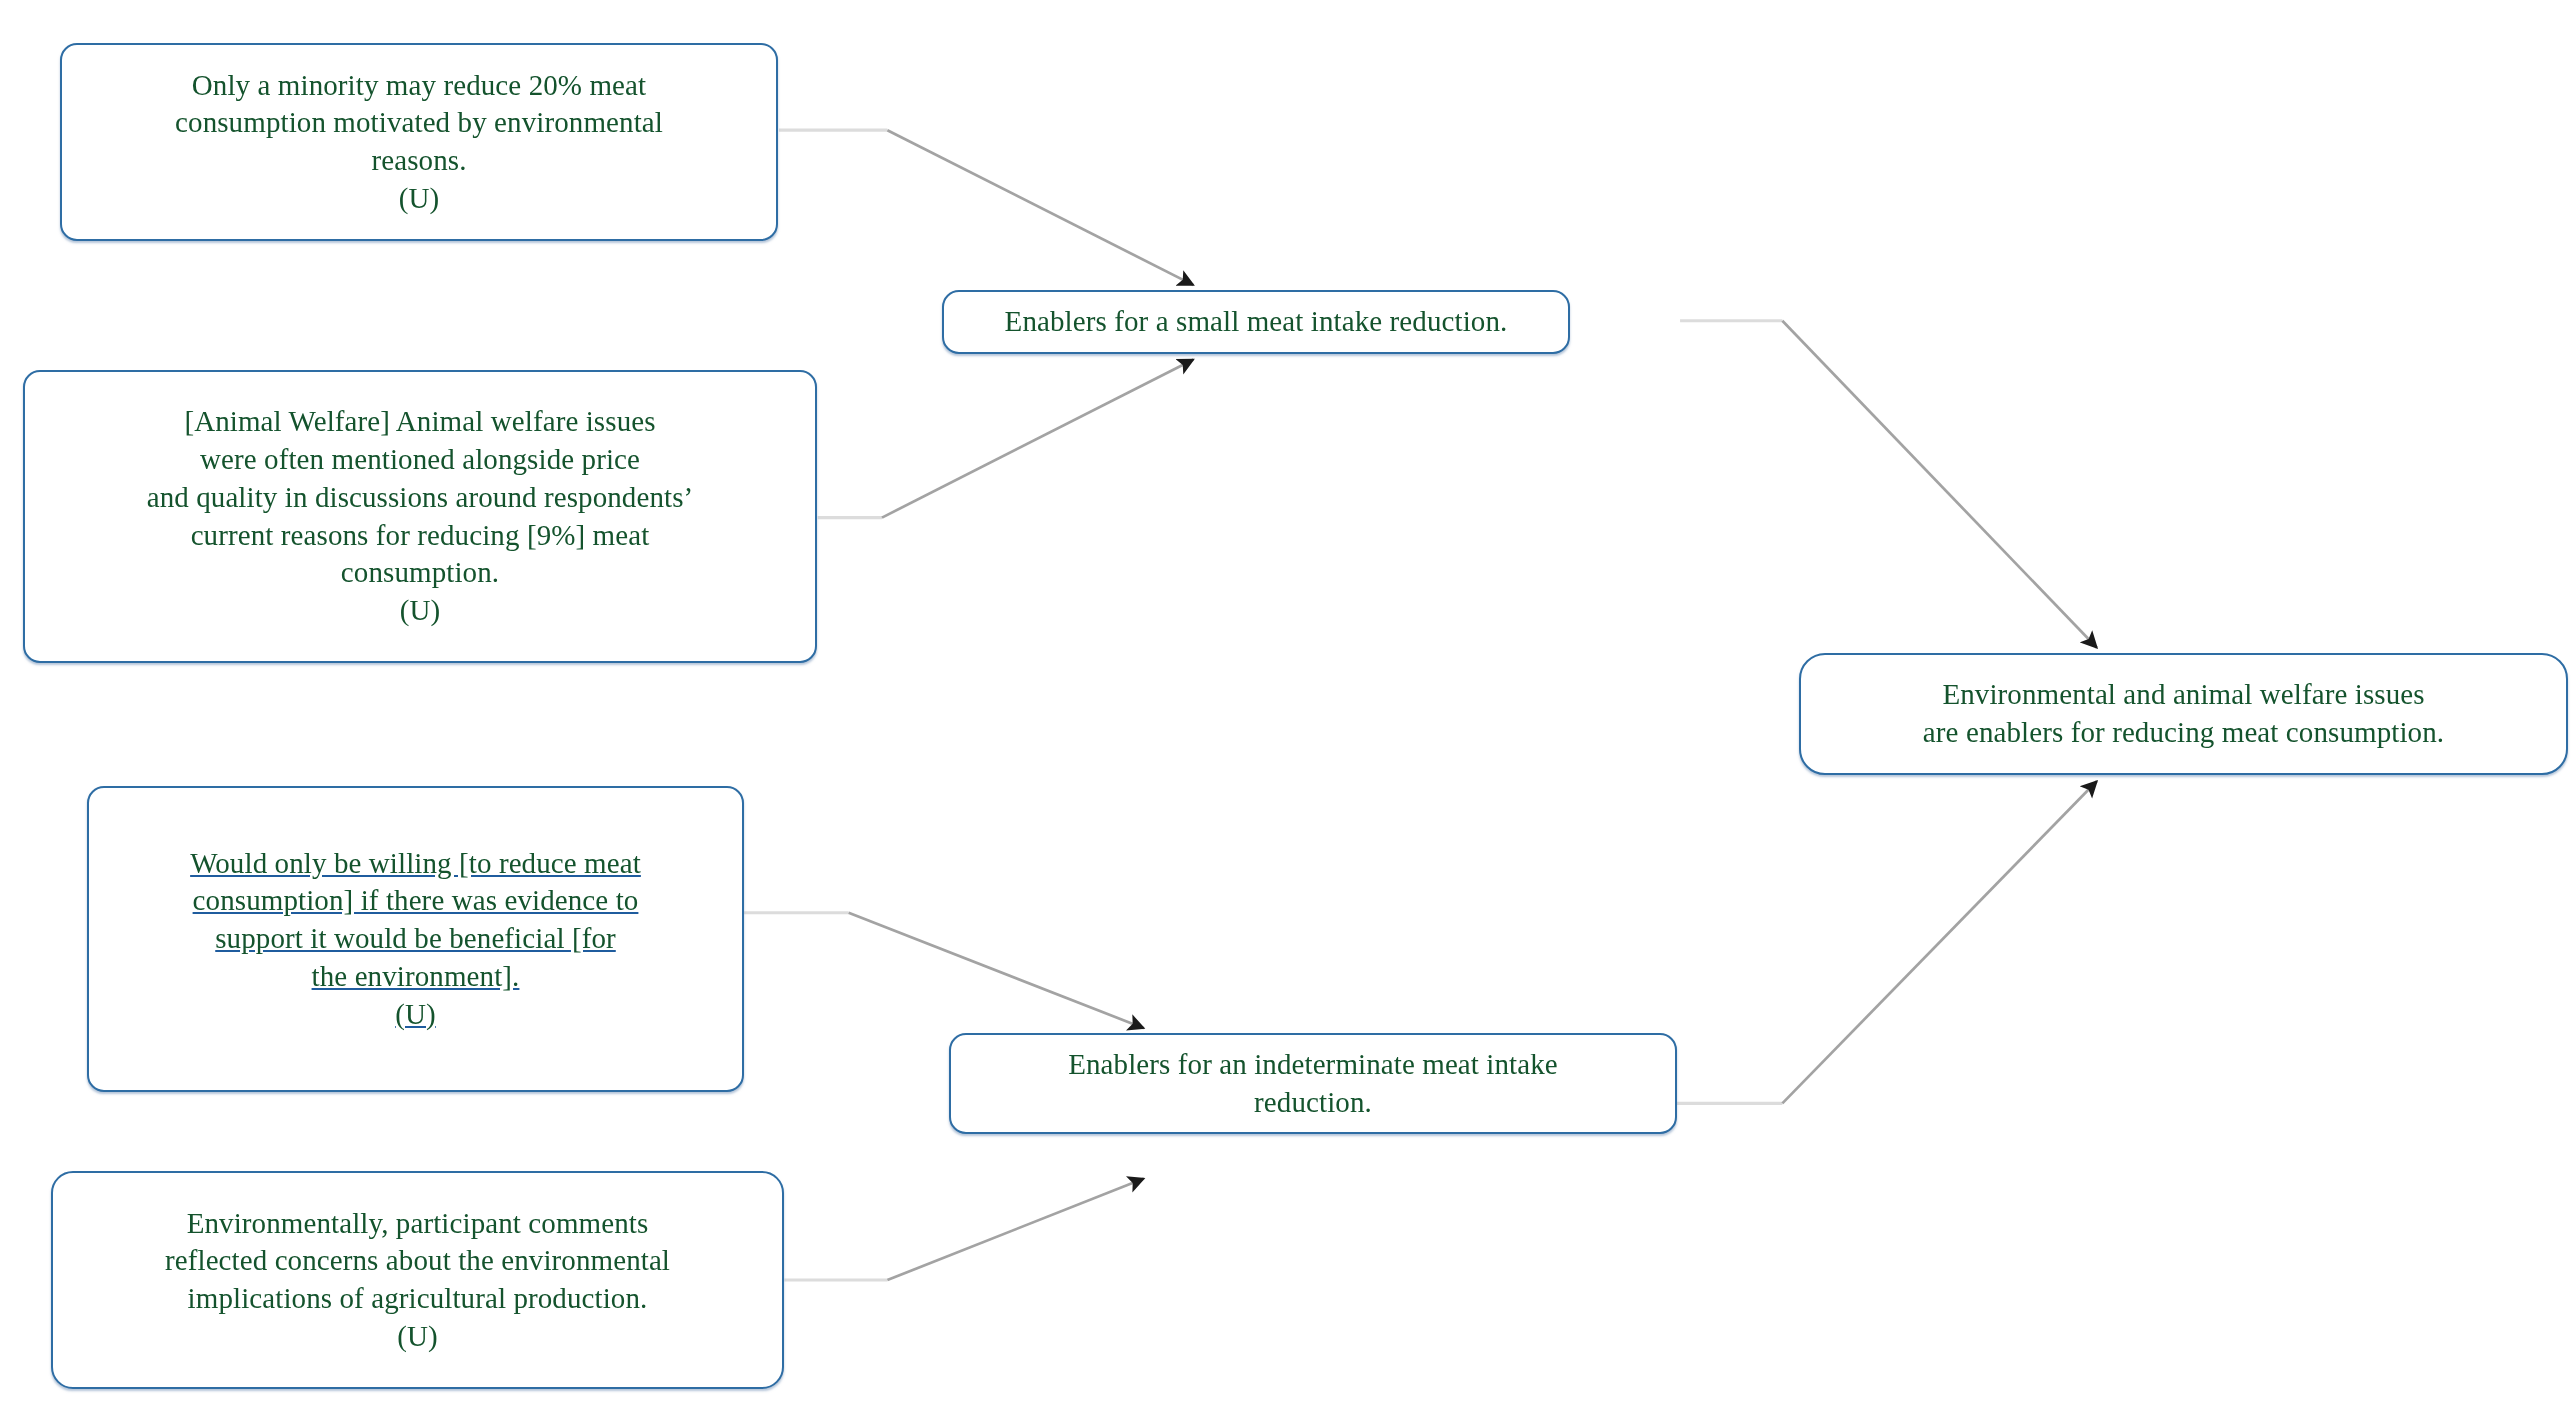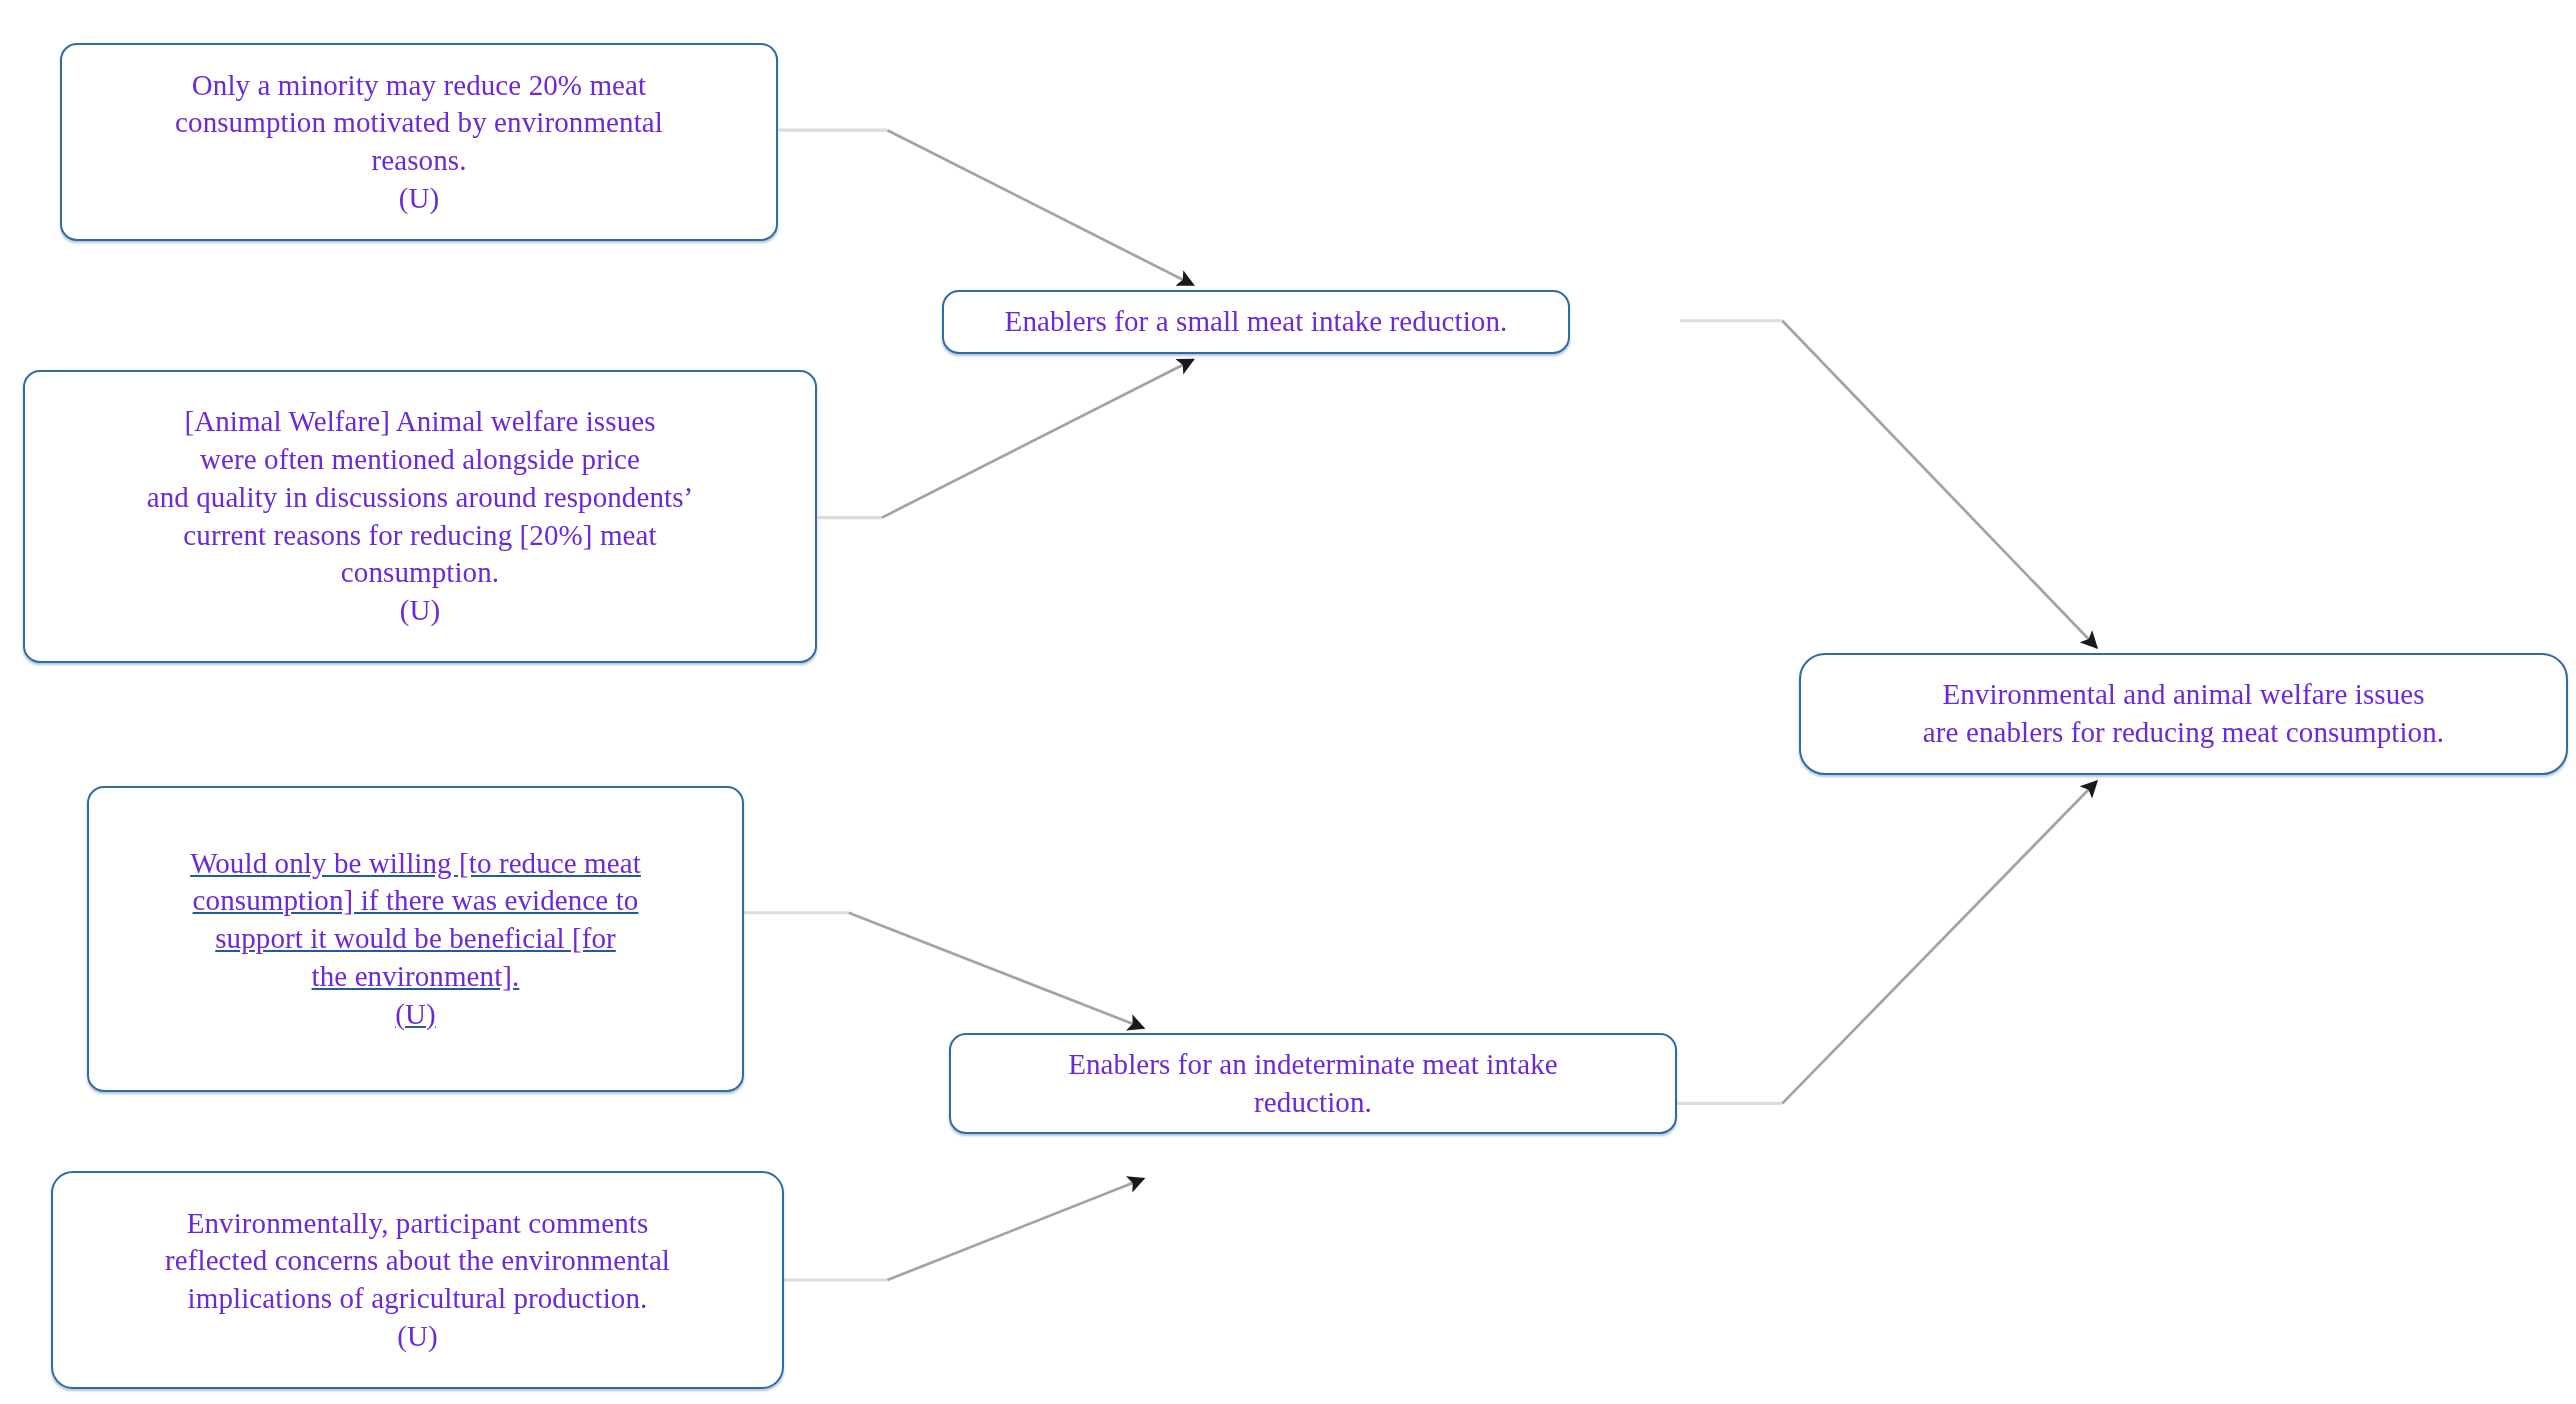--- a/index.html
+++ b/index.html
@@ -36,21 +36,21 @@
     text-align: center;
     color: #1F5C9E;
     box-shadow: 0 2.3px 2.3px -0.8px rgba(120,150,185,0.55);
   }
   .node-text {
     display: block;
     width: 100%;
     padding: 0 11px;
     font-size: 29px;
     line-height: 1.30;
-    color: #6d28d9;
+    color: #14532d;
     white-space: pre-line;
     text-align: center;
     letter-spacing: 0.1px;
   }
   
   #node-evidence-minority { left: 60px;  top: 43px;   width: 718px;  height: 198px; }
   #node-evidence-animal-welfare { left: 23px; top: 370px; width: 794px; height: 293px; }
   #node-evidence-willing { left: 87px; top: 786px; width: 657px; height: 306px; text-decoration: underline; }
   #node-evidence-environmental { left: 51px; top: 1171px; width: 733px; height: 218px; border-radius: 22px; }
   
@@ -106,21 +106,21 @@
     <span class="node-text">Only a minority may reduce 20% meat
 consumption motivated by environmental
 reasons.
 (U)</span>
   </div>
 
   <div class="node" id="node-evidence-animal-welfare">
     <span class="node-text">[Animal Welfare] Animal welfare issues
 were often mentioned alongside price
 and quality in discussions around respondents’
-current reasons for reducing [20%] meat
+current reasons for reducing [9%] meat
 consumption.
 (U)</span>
   </div>
 
   <div class="node" id="node-evidence-willing">
     <span class="node-text">Would only be willing [to reduce meat
 consumption] if there was evidence to
 support it would be beneficial [for
 the environment].
 (U)</span>

